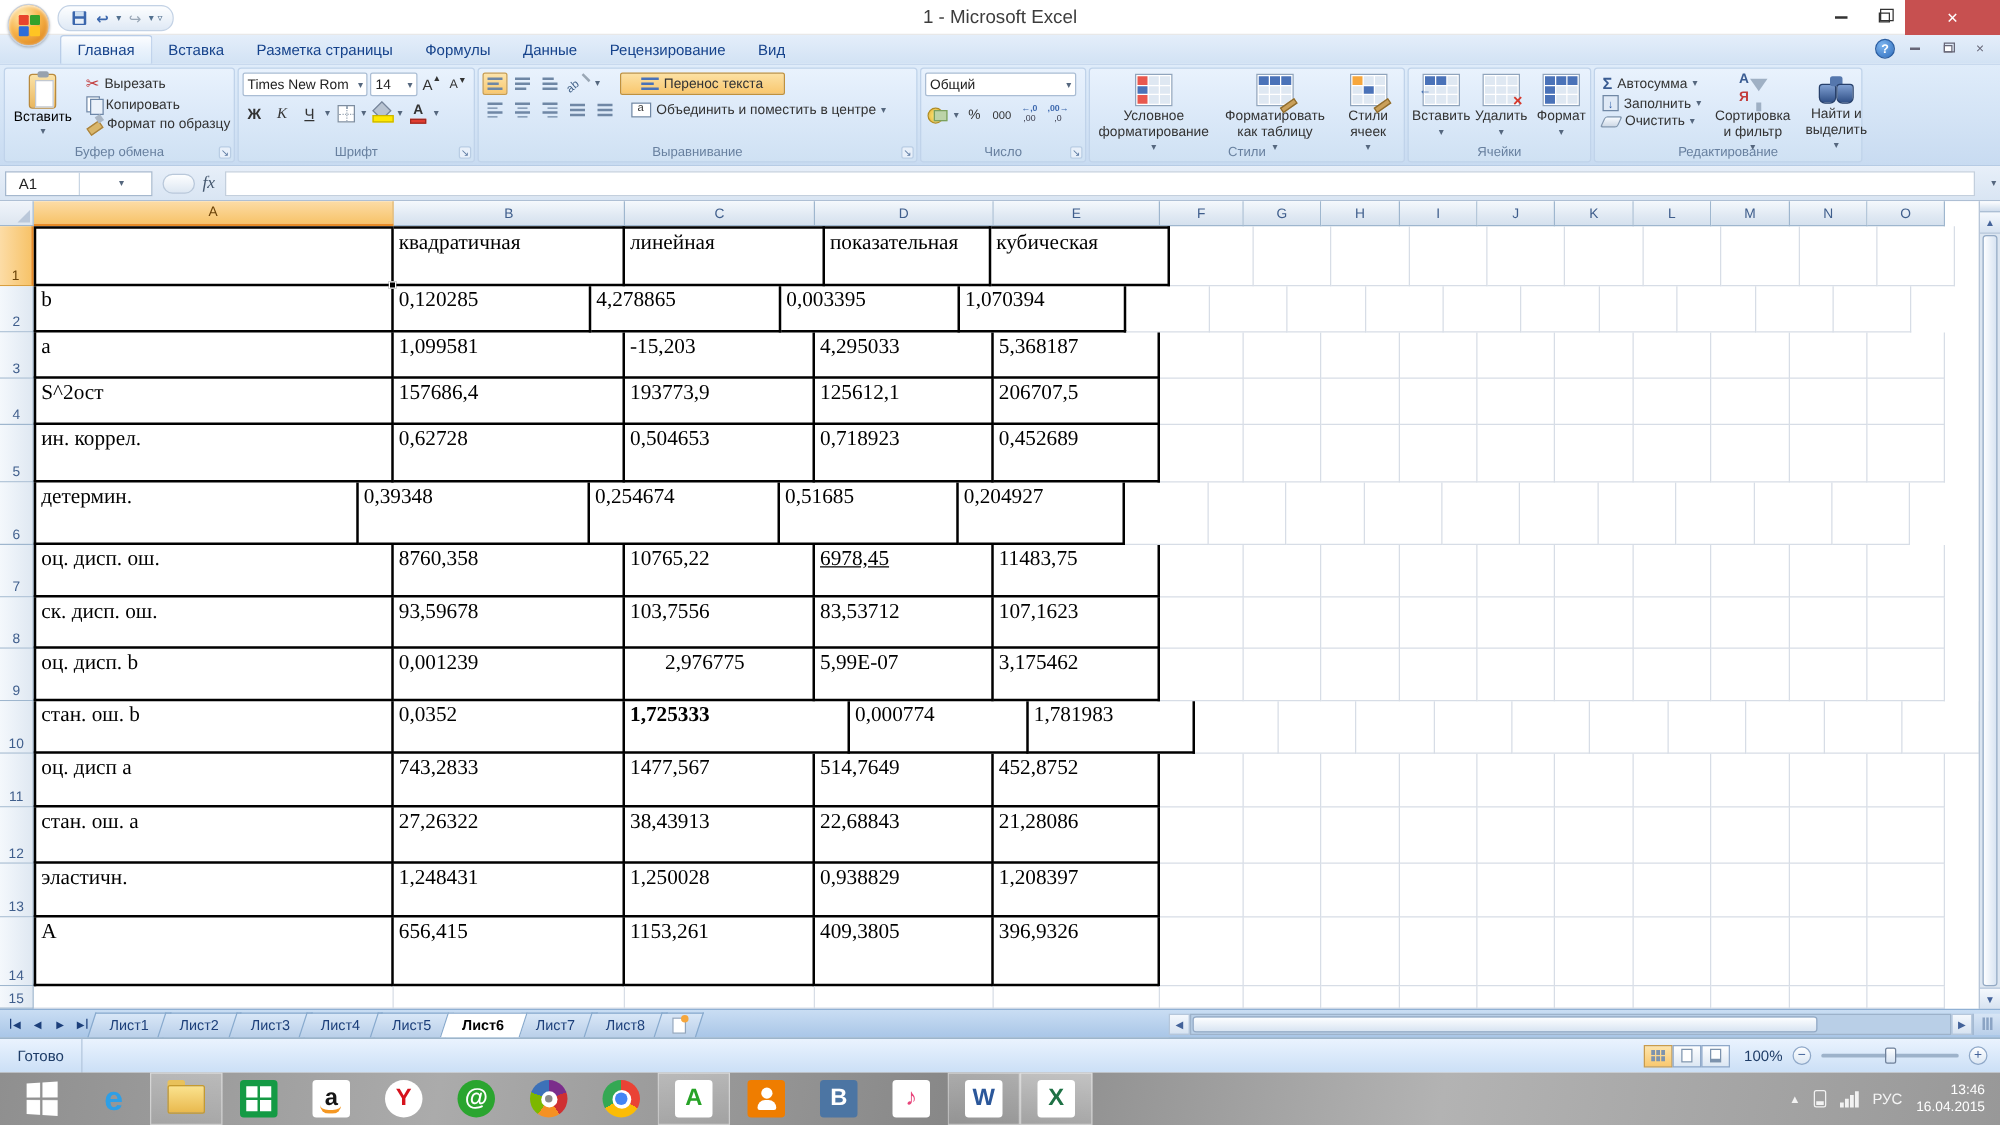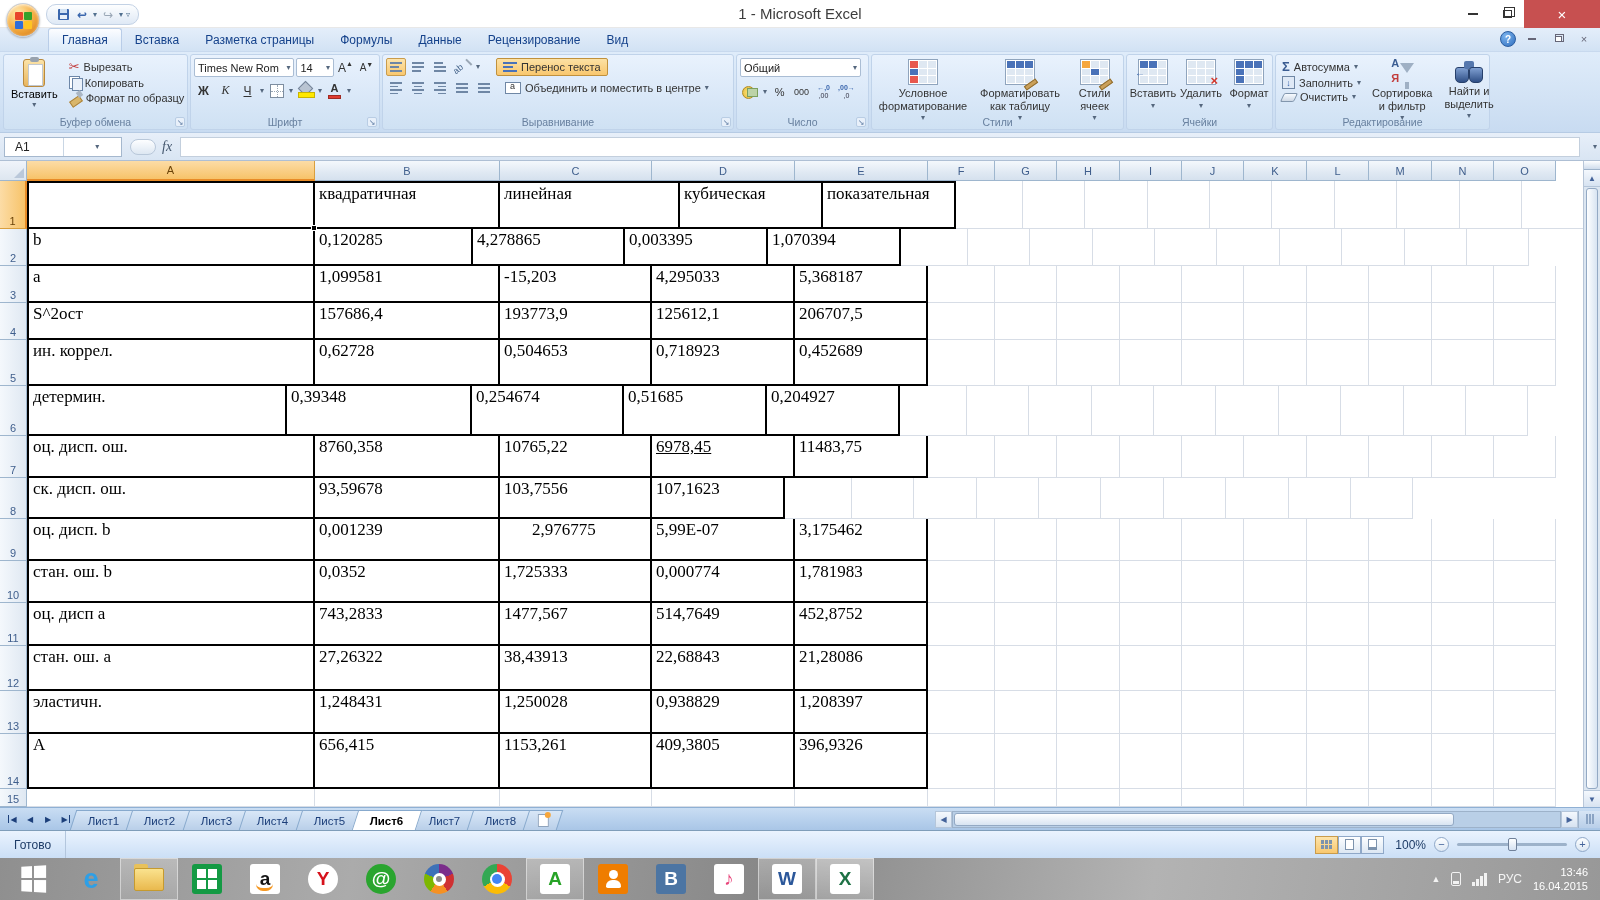--- a/index.html
+++ b/index.html
@@ -75,21 +75,21 @@
 .fcolic b{font-size:11px;color:#333;font-weight:bold}
 .fcolic i{width:13px;height:4px;background:#e03c31;border:1px solid #a02a22;margin-top:1px}
 
 .alrow{display:flex;align-items:center;gap:2px;margin-bottom:3px}
 .alico{width:20px;height:18px;display:flex;flex-direction:column;justify-content:center;gap:2px;align-items:flex-start;padding:2px 3px;border-radius:2px;border:1px solid transparent}
 .alico i{height:2px;background:#6f87a5;display:block}
 .alico.sel{background:linear-gradient(#fde4ab,#f9c86f);border-color:#c99c4c}
 .orient{width:22px;height:18px;position:relative}
 .orient::before{content:'ab';position:absolute;left:1px;bottom:2px;font-size:9px;color:#3f5f86;transform:rotate(-40deg)}
 .orient::after{content:'';position:absolute;right:3px;top:3px;width:8px;height:8px;border-right:2px solid #9aa7b5;transform:rotate(-45deg)}
-.wrapbtn{display:flex;align-items:center;gap:4px;background:linear-gradient(#fce1a4,#f9c76e);border:1px solid #c0913d;border-radius:2px;padding:2px 6px;font-size:11px;color:#333}
+.wrapbtn{display:flex;align-items:center;gap:4px;background:linear-gradient(#fce1a4,#f9c76e);border:1px solid #c0913d;border-radius:2px;padding:2px 16px;font-size:11px;color:#333}
 .wrapic{width:14px;height:12px;display:flex;flex-direction:column;gap:2px;justify-content:center}
 .wrapic i{height:2px;background:#4a72b8}
 .wrapic i:nth-child(2){width:70%}
 .mergic{width:16px;height:12px;border:1px solid #6f87a5;background:#fff;position:relative}
 .mergic::before{content:'a';position:absolute;left:4px;top:-2px;font-size:9px;color:#333}
 
 .coinic{width:16px;height:13px;position:relative}
 .coinic::before{content:'';position:absolute;left:0;top:1px;width:11px;height:11px;border-radius:50%;background:radial-gradient(#ffe77a,#e3b53a);border:1px solid #b08c22}
 .coinic::after{content:'';position:absolute;right:0;top:3px;width:9px;height:7px;background:#bcd3a8;border:1px solid #7ba05e}
 .decic{font-size:7px;line-height:1.1;color:#334;text-align:center}
@@ -614,23 +614,23 @@
       <div class="colh" style="width: 62px;">L</div>
       <div class="colh" style="width: 63px;">M</div>
       <div class="colh" style="width: 62px;">N</div>
       <div class="colh" style="width: 62px;">O</div>
     </div>
   <div class="gridbody">
       <div class="grow" style="height: 48px;">
         <div class="rowh sel">1</div>
         <div class="cell tcell tleft ttop" style="width: 288px;"></div>
         <div class="cell tcell ttop" style="width: 185px;">квадратичная</div>
-        <div class="cell tcell ttop" style="width: 180px;">линейная</div>
+        <div class="cell tcell ttop" style="width: 160px;">линейная</div>
+        <div class="cell tcell ttop" style="width: 133px;">показательная</div>
         <div class="cell tcell ttop" style="width: 143px;">кубическая</div>
-        <div class="cell tcell ttop" style="width: 133px;">показательная</div>
         <div class="cell" style="width: 67px;"></div>
         <div class="cell" style="width: 62px;"></div>
         <div class="cell" style="width: 63px;"></div>
         <div class="cell" style="width: 62px;"></div>
         <div class="cell" style="width: 62px;"></div>
         <div class="cell" style="width: 63px;"></div>
         <div class="cell" style="width: 62px;"></div>
         <div class="cell" style="width: 63px;"></div>
         <div class="cell" style="width: 62px;"></div>
         <div class="cell" style="width: 62px;"></div>
@@ -741,20 +741,21 @@
         <div class="cell" style="width: 62px;"></div>
         <div class="cell" style="width: 63px;"></div>
         <div class="cell" style="width: 62px;"></div>
         <div class="cell" style="width: 62px;"></div>
       </div>
       <div class="grow" style="height: 41px;">
         <div class="rowh">8</div>
         <div class="cell tcell tleft" style="width: 288px;">ск. дисп. ош.</div>
         <div class="cell tcell" style="width: 185px;">93,59678</div>
         <div class="cell tcell" style="width: 152px;">103,7556</div>
+        <div class="cell tcell" style="width: 143px;">83,53712</div>
         <div class="cell tcell" style="width: 133px;">107,1623</div>
         <div class="cell" style="width: 67px;"></div>
         <div class="cell" style="width: 62px;"></div>
         <div class="cell" style="width: 63px;"></div>
         <div class="cell" style="width: 62px;"></div>
         <div class="cell" style="width: 62px;"></div>
         <div class="cell" style="width: 63px;"></div>
         <div class="cell" style="width: 62px;"></div>
         <div class="cell" style="width: 63px;"></div>
         <div class="cell" style="width: 62px;"></div>
@@ -775,21 +776,21 @@
         <div class="cell" style="width: 63px;"></div>
         <div class="cell" style="width: 62px;"></div>
         <div class="cell" style="width: 63px;"></div>
         <div class="cell" style="width: 62px;"></div>
         <div class="cell" style="width: 62px;"></div>
       </div>
       <div class="grow" style="height: 42px;">
         <div class="rowh">10</div>
         <div class="cell tcell tleft" style="width: 288px;">стан. ош. b</div>
         <div class="cell tcell" style="width: 185px;">0,0352</div>
-        <div class="cell tcell" style="width: 152px;">1,725333</div>
+        <div class="cell tcell" style="width: 180px; font-weight: bold;">1,725333</div>
         <div class="cell tcell" style="width: 143px;">0,000774</div>
         <div class="cell tcell" style="width: 133px;">1,781983</div>
         <div class="cell" style="width: 67px;"></div>
         <div class="cell" style="width: 62px;"></div>
         <div class="cell" style="width: 63px;"></div>
         <div class="cell" style="width: 62px;"></div>
         <div class="cell" style="width: 62px;"></div>
         <div class="cell" style="width: 63px;"></div>
         <div class="cell" style="width: 62px;"></div>
         <div class="cell" style="width: 63px;"></div>

